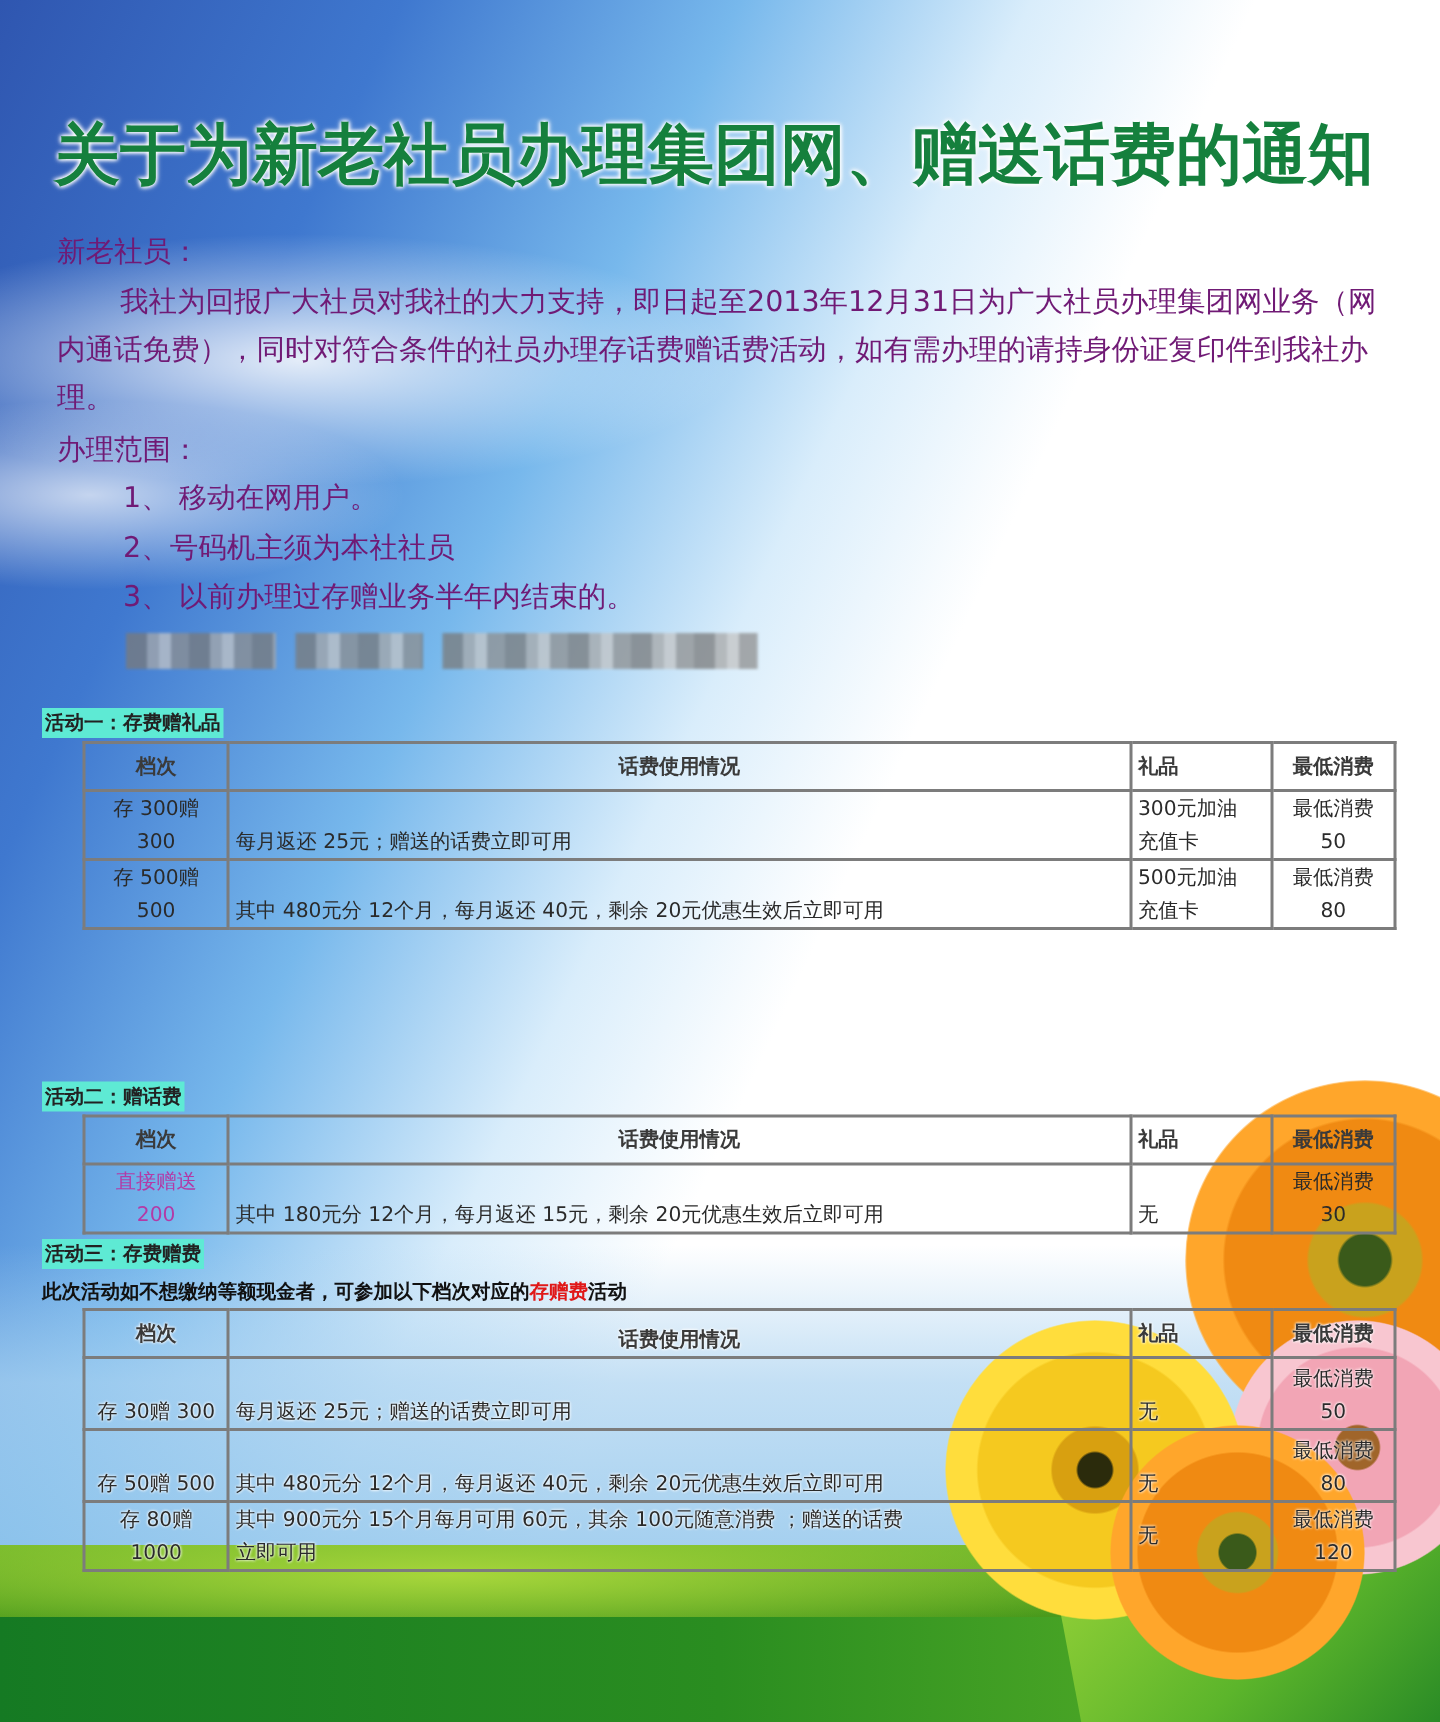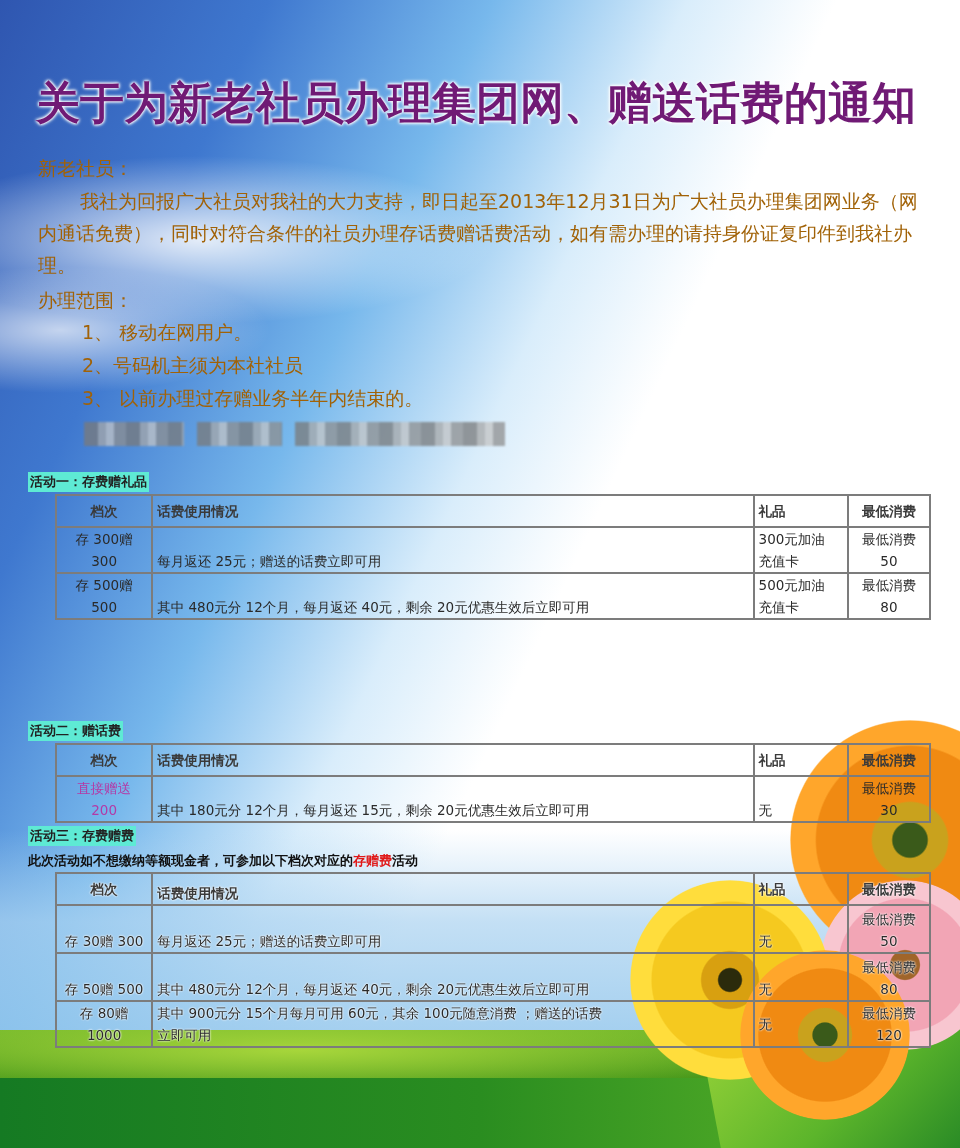--- a/index.html
+++ b/index.html
@@ -44,26 +44,26 @@
     background: radial-gradient(circle, #2b2b0c 0 8%, #d8a010 9% 20%, #f5c91f 21% 55%, #ffdd3c 56% 70%, rgba(255,221,60,0) 71%);
   }
   .flower.pink {
     background: radial-gradient(circle, #a0652a 0 12%, #f2a5b5 13% 55%, #f8c6d0 56% 70%, rgba(248,198,208,0) 71%);
   }
 
   .content { position: absolute; inset: 0; }
 
   .title {
     position: absolute; left: 36px; top: 74px; width: 900px;
-    font-size: 44px; font-weight: bold; color: #701a75;
+    font-size: 44px; font-weight: bold; color: #15803d;
     letter-spacing: 0px; white-space: nowrap;
     text-shadow: 0 0 3px #fff, 0 0 3px #fff, 0 0 4px #fff;
   }
 
-  .para { position: absolute; font-size: 19px; line-height: 32px; color: #a16207; }
+  .para { position: absolute; font-size: 19px; line-height: 32px; color: #701a75; }
   .salutation { left: 38px; top: 152px; }
   .body-text { left: 38px; top: 185px; width: 890px; }
   .body-text p { text-indent: 42px; }
   .scope-title { left: 38px; top: 284px; }
   .scope-list { left: 82px; top: 316px; list-style: none; }
   .scope-list li { line-height: 33px; }
 
   .blurred {
     position: absolute; top: 422px; height: 24px;
     background: repeating-linear-gradient(90deg, #7a7a7a 0 14px, #a8a8a8 14px 22px, #c4c4c4 22px 30px, #8f8f8f 30px 42px);
@@ -82,21 +82,21 @@
   table.tbl {
     position: absolute; border-collapse: collapse; font-size: 13.5px; color: #2a2a2a;
   }
   table.tbl td, table.tbl th {
     border: 2px solid #7c7c7c; font-weight: normal; vertical-align: bottom;
     line-height: 22px; padding: 0 4px;
   }
   table.tbl th { height: 32px; vertical-align: middle; font-weight: bold; color: #3a3a3a; }
   .c-tier { width: 96px; text-align: center; }
   .c-usage { width: 600px; text-align: left; }
-  .c-usage-h { text-align: left; border-radius: 11px; }
+  .c-usage-h { text-align: center; border-radius: 11px; }
   .c-gift { width: 94px; text-align: left; }
   .c-min { width: 82px; text-align: center; border-radius: 16px; }
   .pink-text { color: #b33aa6; margin-left: 44px; }
   .t3 th, .t3 td { text-shadow: 0 0 2px #fff, 0 0 2px #fff; }
   .t3 .c-usage { vertical-align: bottom; }
 </style>
 </head>
 <body>
 
 <div class="bg"></div>

